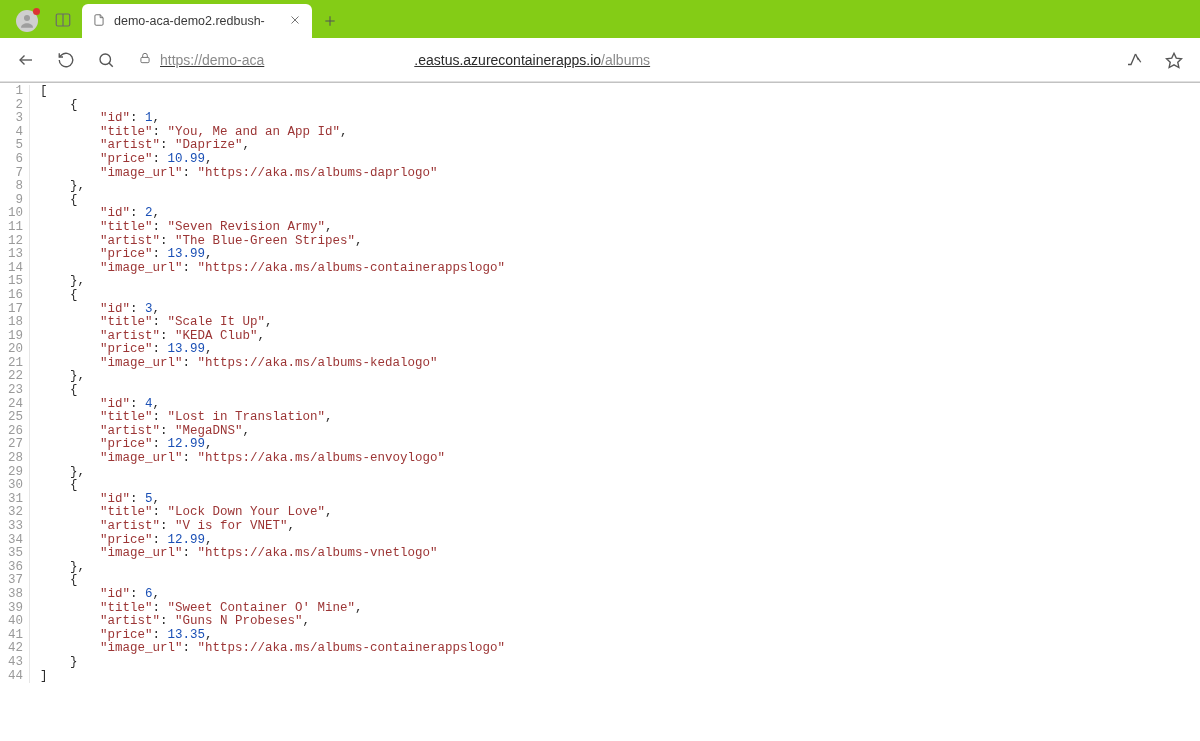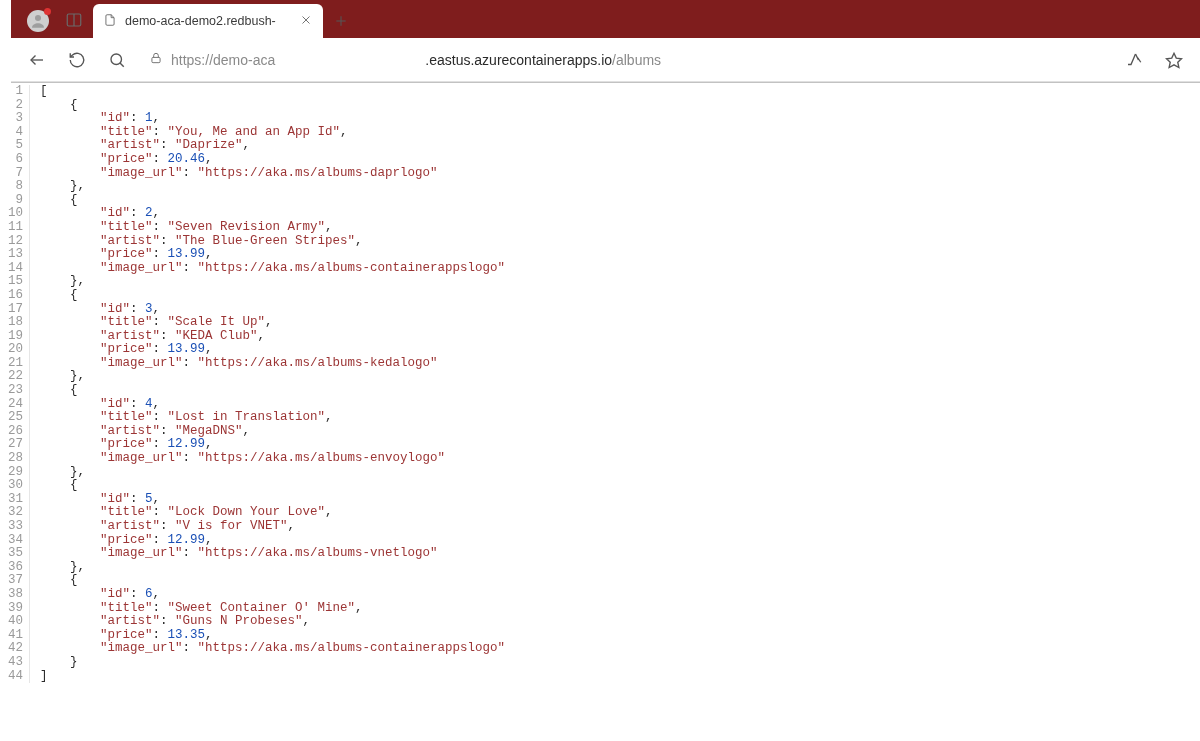--- a/index.html
+++ b/index.html
@@ -9,23 +9,22 @@
     font-size: 13px;
     color: #333;
     background: #fff;
     width: 1200px;
     height: 741px;
     overflow: hidden;
   }
 
   
   .chrome {
-    background: #7f1d1d;
+    background: #84cc16;
     border-bottom: 1px solid #c2c2c2;
-    margin-left: 11px;
   }
   .tabbar {
     display: flex;
     align-items: flex-end;
     height: 38px;
     padding-left: 6px;
     gap: 0;
   }
   .win-controls {
     display: flex;
@@ -67,20 +66,21 @@
   .newtab svg { width: 16px; height: 16px; stroke: #555; stroke-width: 1.6; }
 
   .toolbar {
     display: flex;
     align-items: center;
     gap: 16px;
     height: 44px;
     background: #ffffff;
     padding: 0 14px;
     border-bottom: 1px solid #e0e0e0;
+    text-decoration: underline;
   }
   .tb-btn svg { width: 18px; height: 18px; stroke: #555; fill: none; stroke-width: 1.8; }
   .tb-btn { display: flex; align-items: center; justify-content: center; width: 24px; height: 24px; }
   .addr {
     flex: 1;
     display: flex;
     align-items: center;
     gap: 8px;
     color: #6b6b6b;
     font-size: 14px;
@@ -213,21 +213,21 @@
   </div>
 </div>
 
 <div class="viewer">
   <div class="gutter" id="gutter">1<br>2<br>3<br>4<br>5<br>6<br>7<br>8<br>9<br>10<br>11<br>12<br>13<br>14<br>15<br>16<br>17<br>18<br>19<br>20<br>21<br>22<br>23<br>24<br>25<br>26<br>27<br>28<br>29<br>30<br>31<br>32<br>33<br>34<br>35<br>36<br>37<br>38<br>39<br>40<br>41<br>42<br>43<br>44</div>
   <div class="code" id="code"><span class="punct">[</span>
     <span class="punct">{</span>
         <span class="key">"id"</span><span class="punct">: </span><span class="num">1</span><span class="punct">,</span>
         <span class="key">"title"</span><span class="punct">: </span><span class="str">"You, Me and an App Id"</span><span class="punct">,</span>
         <span class="key">"artist"</span><span class="punct">: </span><span class="str">"Daprize"</span><span class="punct">,</span>
-        <span class="key">"price"</span><span class="punct">: </span><span class="num">20.46</span><span class="punct">,</span>
+        <span class="key">"price"</span><span class="punct">: </span><span class="num">10.99</span><span class="punct">,</span>
         <span class="key">"image_url"</span><span class="punct">: </span><span class="str">"https://aka.ms/albums-daprlogo"</span>
     <span class="punct">},</span>
     <span class="punct">{</span>
         <span class="key">"id"</span><span class="punct">: </span><span class="num">2</span><span class="punct">,</span>
         <span class="key">"title"</span><span class="punct">: </span><span class="str">"Seven Revision Army"</span><span class="punct">,</span>
         <span class="key">"artist"</span><span class="punct">: </span><span class="str">"The Blue-Green Stripes"</span><span class="punct">,</span>
         <span class="key">"price"</span><span class="punct">: </span><span class="num">13.99</span><span class="punct">,</span>
         <span class="key">"image_url"</span><span class="punct">: </span><span class="str">"https://aka.ms/albums-containerappslogo"</span>
     <span class="punct">},</span>
     <span class="punct">{</span>

